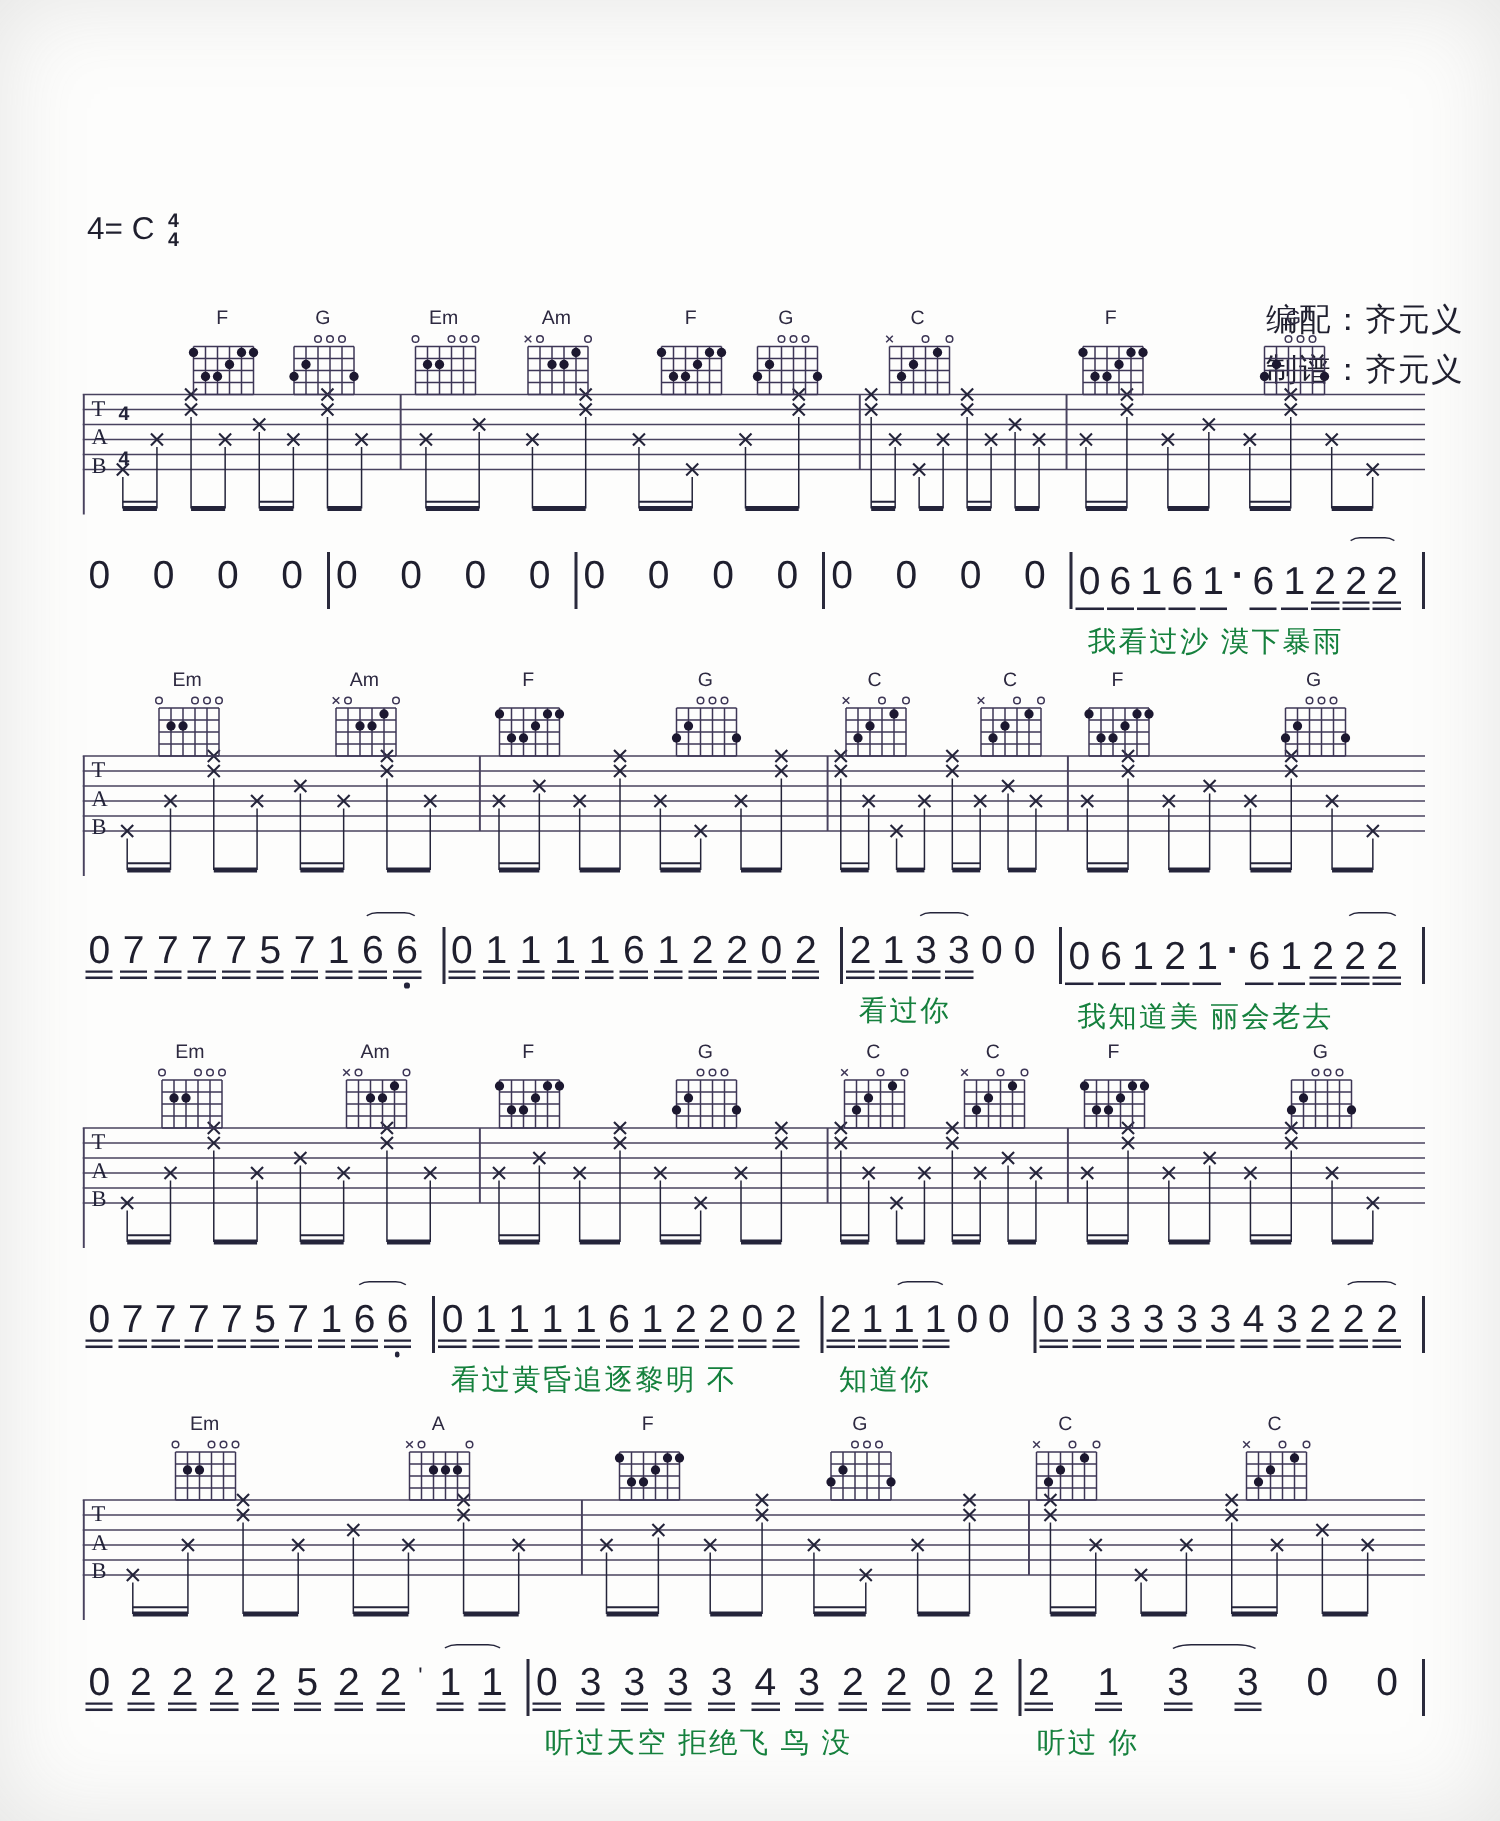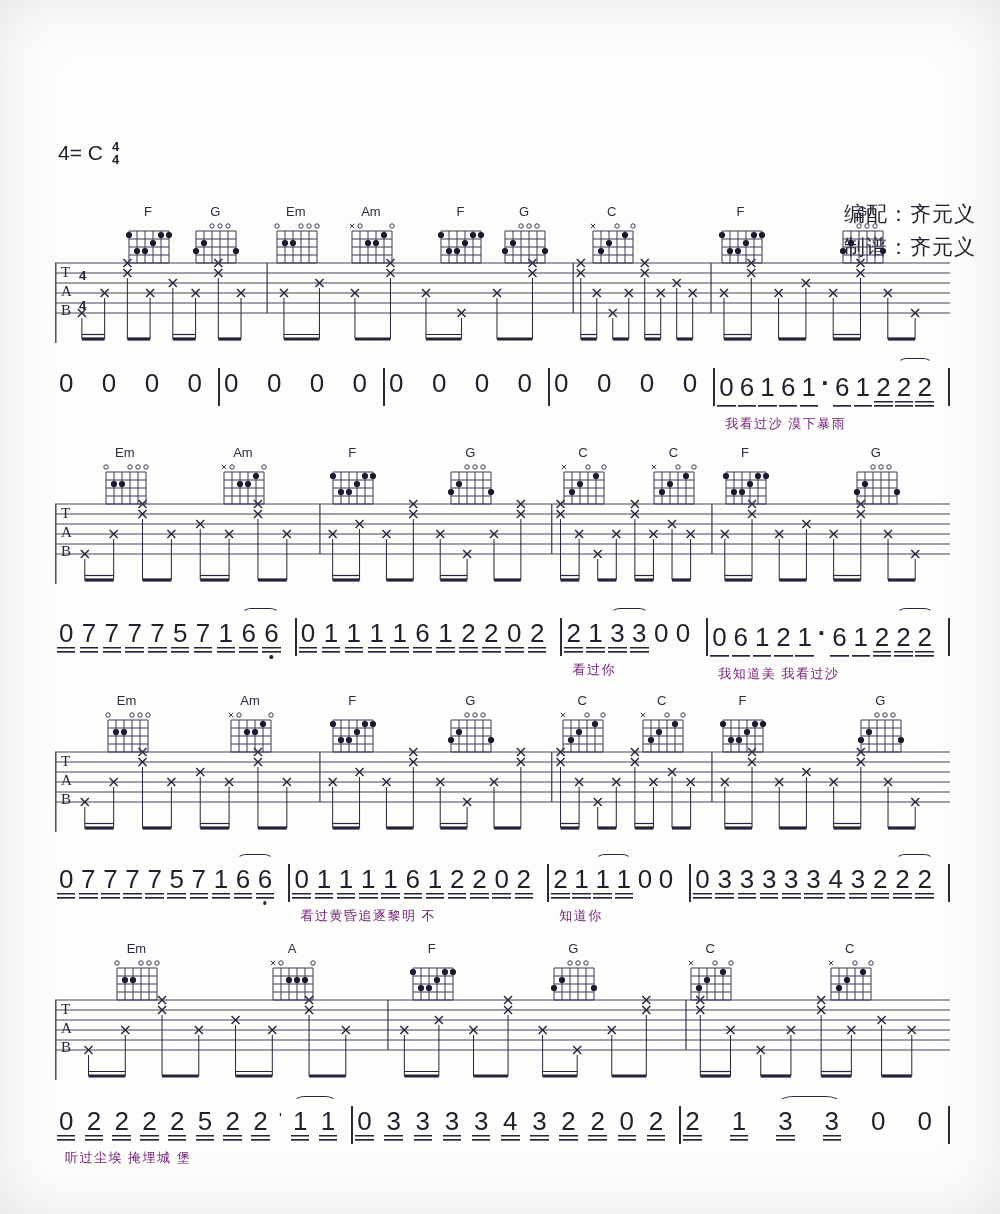--- a/index.html
+++ b/index.html
@@ -23,22 +23,22 @@
          padding:12px 14px 0 2px;}
   .note{position:relative;font-size:26px;line-height:1.02;padding:0 2px 6px;font-weight:500;}
   .note.u1{background:linear-gradient(#24243a,#24243a) left bottom/100% 1.7px no-repeat;}
   .note.u2{background:linear-gradient(#24243a,#24243a) left 100%/100% 1.7px no-repeat,
            linear-gradient(#24243a,#24243a) left calc(100% - 3.6px)/100% 1.5px no-repeat;}
   .note.dot{align-self:center;padding:0 1px 10px;font-weight:700;}
   .note.ap{align-self:flex-start;font-size:15px;padding:2px 0 0;}
   .lodot{position:absolute;left:50%;bottom:-6px;width:3.4px;height:3.4px;border-radius:50%;
          background:#24243a;transform:translateX(-50%);}
   .bar{flex:0 0 2px;width:2px;height:38px;background:#2a2a3c;margin-top:10px;}
-  .lyric{margin-top:8px;padding-left:10px;font-size:13px;letter-spacing:1.5px;
-         white-space:nowrap;color:#701a75;}
+  .lyric{margin-top:8px;padding-left:10px;font-size:19px;letter-spacing:1.5px;
+         white-space:nowrap;color:#15803d;}
   .tie{position:absolute;height:10px;border:1.7px solid transparent;border-top-color:#24243a;
        border-radius:50%/100%;top:0;}
 </style>
 </head>
 <body>
 
 <div class="page">
   <div class="keysig">
     <span>4= C</span>
     <span class="frac">
@@ -1343,21 +1343,21 @@
               <span class="note u1">2</span>
               <span class="note u1">1</span>
               <span class="note dot">·</span>
               <span class="note u1">6</span>
               <span class="note u1">1</span>
               <span class="note u2">2</span>
               <span class="note u2">2</span>
               <span class="note u2">2</span>
               <div class="tie" style="left: 188.7px; width: 33.6px;"></div>
             </div>
-            <div class="lyric">我知道美 我看过沙</div>
+            <div class="lyric">我知道美 丽会老去</div>
           </div>
           <div class="bar"></div>
         </div>
       </div>
       <div class="block" style="top: 854px;">
         <div class="jline">
           <div class="measure" style="flex: 10 1 0px;">
             <div class="notes">
               <span class="note u2">0</span>
               <span class="note u2">7</span>
@@ -1432,47 +1432,48 @@
               <span class="note u2">2</span>
               <span class="note u2">2</span>
               <span class="note u2">5</span>
               <span class="note u2">2</span>
               <span class="note u2">2</span>
               <span class="note ap">'</span>
               <span class="note u2">1</span>
               <span class="note u2">1</span>
               <div class="tie" style="left: 238.7px; width: 40.6px;"></div>
             </div>
-            <div class="lyric">听过尘埃 掩埋城 堡</div>
           </div>
           <div class="bar"></div>
           <div class="measure" style="flex: 11 1 0px;">
             <div class="notes">
               <span class="note u2">0</span>
               <span class="note u2">3</span>
               <span class="note u2">3</span>
               <span class="note u2">3</span>
               <span class="note u2">3</span>
               <span class="note u2">4</span>
               <span class="note u2">3</span>
               <span class="note u2">2</span>
               <span class="note u2">2</span>
               <span class="note u2">0</span>
               <span class="note u2">2</span>
             </div>
+            <div class="lyric">听过天空 拒绝飞 鸟 没</div>
           </div>
           <div class="bar"></div>
           <div class="measure" style="flex: 9 1 0px;">
             <div class="notes">
               <span class="note u2">2</span>
               <span class="note u2">1</span>
               <span class="note u2">3</span>
               <span class="note u2">3</span>
               <span class="note">0</span>
               <span class="note">0</span>
               <div class="tie" style="left: 97.7px; width: 58.6px;"></div>
             </div>
+            <div class="lyric">听过 你</div>
           </div>
           <div class="bar"></div>
         </div>
       </div>
     </div>
 </div>
 
 </body></html>

